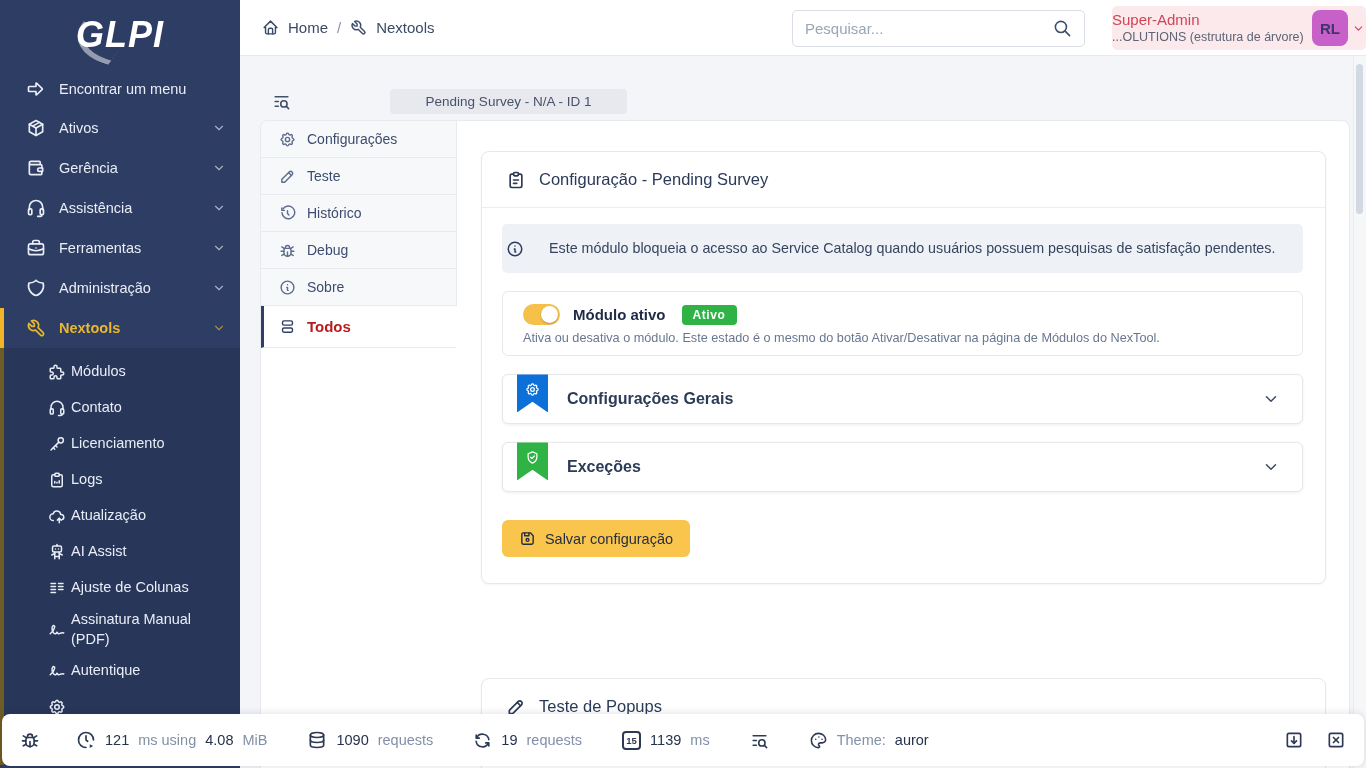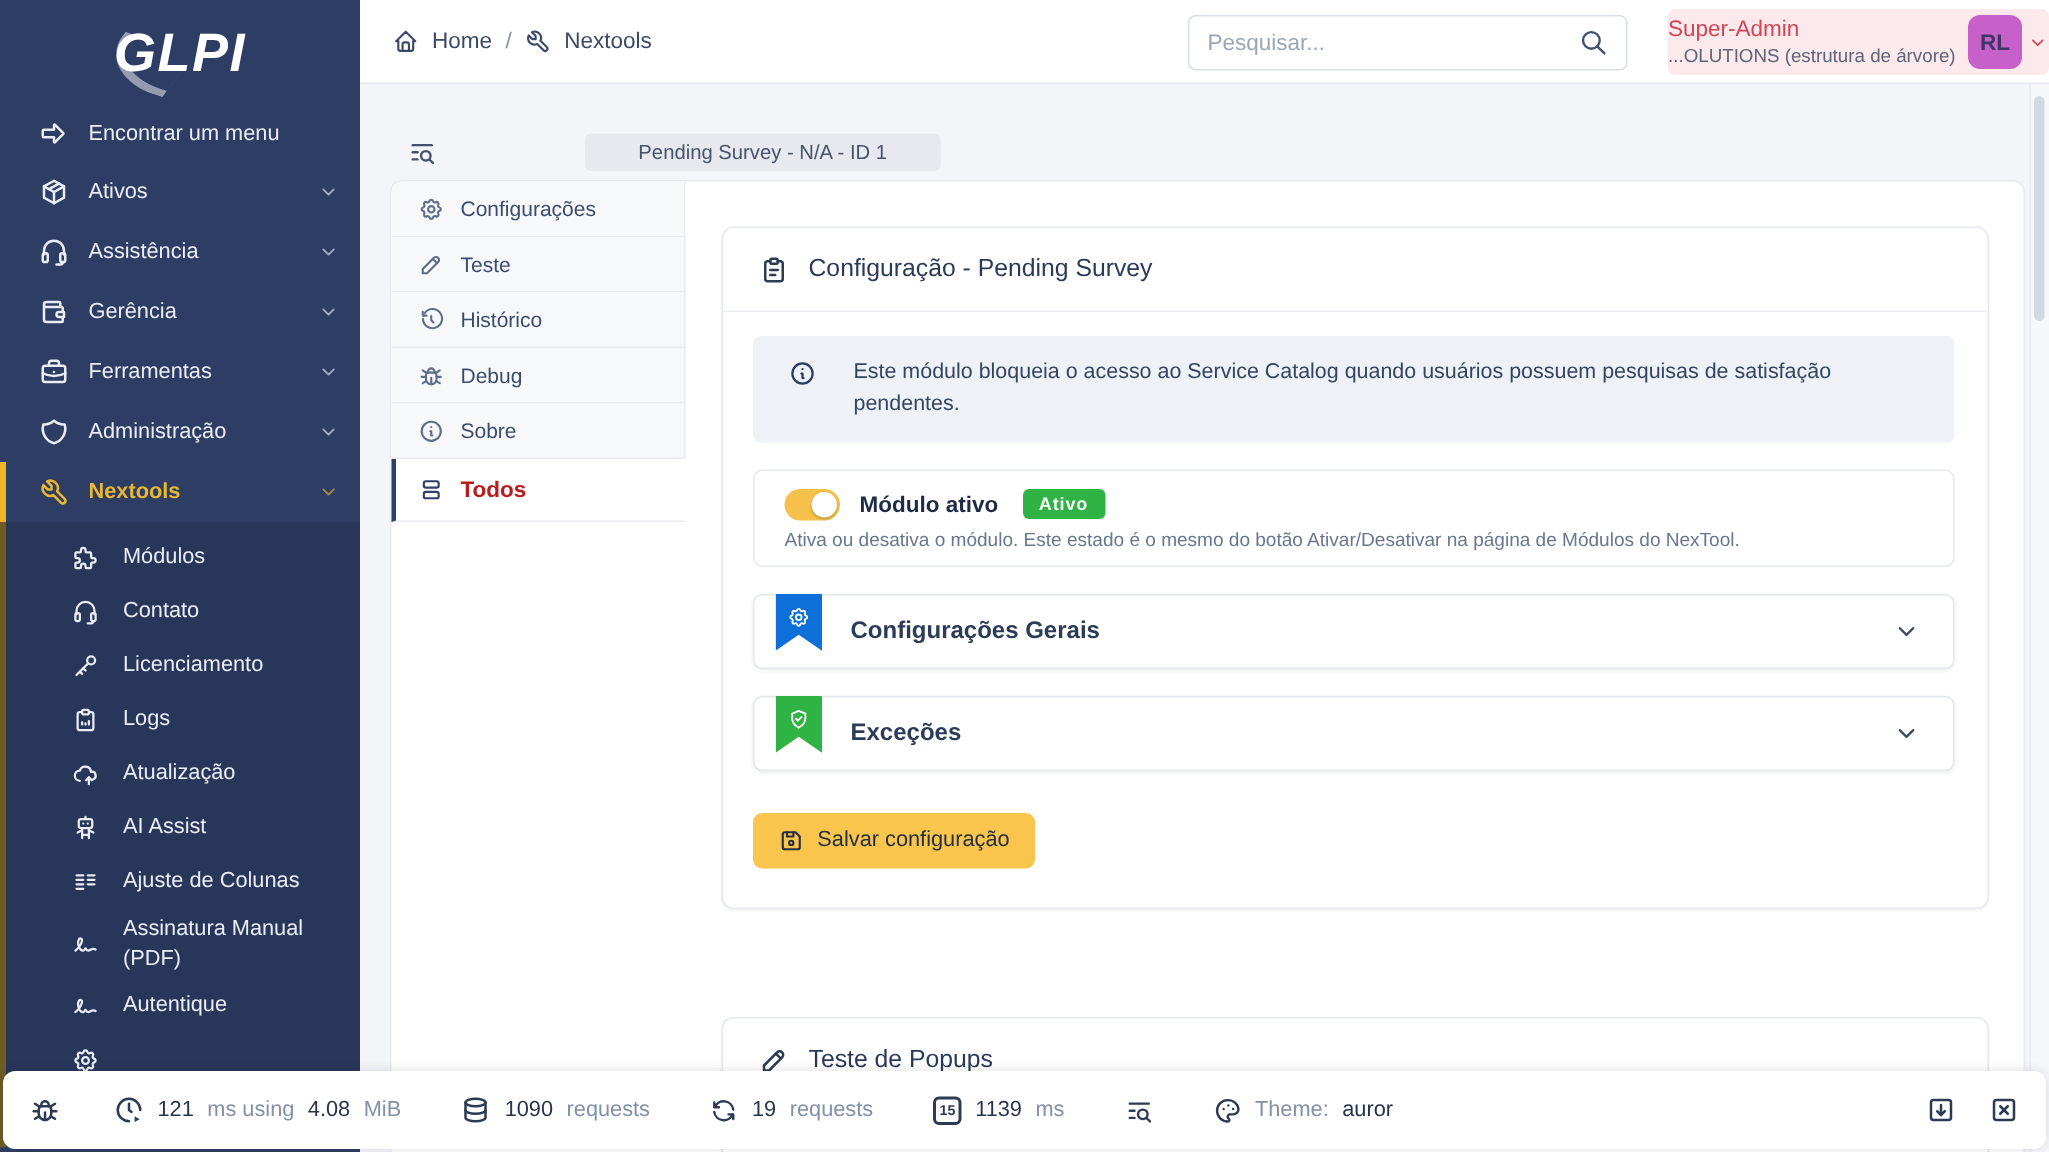--- a/index.html
+++ b/index.html
@@ -11,21 +11,21 @@
   
   .sidebar { position:absolute; left:0; top:0; width:240px; height:768px; background:#2e3d63; z-index:10; color:#e9edf5; }
   .logo { height:70px; display:flex; align-items:center; justify-content:center; position:relative; }
   .logo-text { font-size:36px; font-weight:bold; font-style:italic; color:#fff; letter-spacing:1px; position:relative; z-index:2;}
   .logo-swoosh { position:absolute; left:72px; top:26px; width:48px; height:34px; border-left:5px solid #a7adbd; border-bottom:5px solid #a7adbd; border-radius:0 0 0 90%; transform:rotate(18deg) skewX(-18deg); opacity:.85; z-index:1;}
   .find-menu { display:flex; align-items:center; gap:13px; padding:9px 14px 9px 26px; font-size:14.5px; cursor:pointer;}
   .s-item { display:flex; align-items:center; gap:13px; height:40px; padding:0 14px 0 26px; font-size:14.5px; cursor:pointer; position:relative;}
   .s-item .chev { margin-left:auto; opacity:.65; }
   .s-item.active { border-left:4px solid #f0b429; padding-left:22px; color:#e9b731; font-weight:bold; }
   .submenu { background:#28365a; border-left:4px solid #6f5b24; padding:6px 0 40px 0; }
-  .sub-item { display:flex; align-items:center; gap:16px; min-height:36px; padding:4px 27px 4px 44px; font-size:14.5px; cursor:pointer; line-height:1.35;}
+  .sub-item { display:flex; align-items:center; gap:5px; min-height:36px; padding:4px 27px 4px 44px; font-size:14.5px; cursor:pointer; line-height:1.35;}
   .sub-item .s-label{ max-width:130px; }
 
   
   .topbar { position:absolute; left:240px; top:0; right:0; height:56px; background:#fff; border-bottom:1px solid #e8eaef; display:flex; align-items:center; z-index:20;}
   .crumbs { display:flex; align-items:center; gap:9px; padding-left:22px; color:#3b4a68; font-size:15px;}
   .crumb-sep { color:#8a94a6; }
   .searchbox { position:absolute; left:552px; top:10px; width:293px; height:37px; border:1px solid #d8dde6; border-radius:5px; background:#fff; display:flex; align-items:center; padding:0 12px;}
   .searchbox input { border:none; outline:none; flex:1; font-size:15px; color:#3b4a68; font-family:inherit; background:transparent;}
   .searchbox input::placeholder { color:#9aa5b5; }
   .searchbox .ic { color:#3f4f70; cursor:pointer;}
@@ -49,21 +49,21 @@
   .vtab .ic { color:#5d6d8d; }
   .vtab.active { background:#fff; height:42px; font-weight:bold; font-size:15px; color:#b91c1c; border-left:3px solid #2f3f66; padding-left:15px; border-right:1px solid transparent;}
   .vtab.active .ic { color:#2f3f66;}
 
   
   .card { position:absolute; left:220px; width:845px; background:#fff; border:1px solid #e5e8ed; border-radius:8px; box-shadow:0 1px 2px rgba(25,35,60,.05);}
   .card-head { height:56px; display:flex; align-items:center; gap:13px; padding:0 24px; border-bottom:1px solid #eceef1; color:#2b3a55;}
   .card-title { font-size:16.5px; font-weight:500; color:#2a3a58;}
   .card-body { padding:16px 22px 26px 20px; }
 
-  .alert-info { background:#eef2f7; border-radius:5px; padding:14px 24px; display:flex; gap:25px; color:#36445f; font-size:14.3px; line-height:1.5;}
+  .alert-info { background:#eef2f7; border-radius:5px; padding:14px 4px; display:flex; gap:25px; color:#36445f; font-size:14.3px; line-height:1.5;}
   .alert-info .ic { color:#2c3e60; margin-top:2px;}
   .alert-text { max-width:730px; }
 
   .module-box { margin-top:18px; border:1px solid #e5e8ed; border-radius:6px; padding:12px 20px 10px 20px; }
   .module-row { display:flex; align-items:center; }
   .toggle { width:37px; height:21px; border-radius:11px; background:#f6c14b; position:relative; cursor:pointer; flex:none;}
   .toggle .knob { position:absolute; right:2px; top:2px; width:17px; height:17px; border-radius:50%; background:#fff; box-shadow:0 1px 2px rgba(0,0,0,.25);}
   .module-label { margin-left:13px; font-size:15px; font-weight:bold; color:#1e2b47;}
   .badge-green { margin-left:16px; background:#2eb344; color:#fff; font-size:12px; font-weight:bold; letter-spacing:.6px; padding:3px 11px; border-radius:4px;}
   .module-desc { margin-top:6px; font-size:12.7px; color:#68778f; }
@@ -117,36 +117,36 @@
           <path d="M12 12l-8-4.5"></path>
           <path d="M16 5.25l-8 4.5"></path>
         </svg>
       <span class="s-label">Ativos</span>
       <svg class="ic chev" width="14" height="14" viewBox="0 0 24 24">
           <path d="M6 9l6 6l6-6"></path>
         </svg>
     </div>
     <div class="s-item">
       <svg class="ic" width="20" height="20" viewBox="0 0 24 24">
+          <path d="M17 8v-3a1 1 0 0 0-1-1h-10a2 2 0 0 0 0 4h12a1 1 0 0 1 1 1v3m0 4v3a1 1 0 0 1-1 1h-12a2 2 0 0 1-2-2v-12"></path>
+          <path d="M20 12v4h-4a2 2 0 0 1 0-4h4"></path>
+        </svg>
+      <span class="s-label">Gerência</span>
+      <svg class="ic chev" width="14" height="14" viewBox="0 0 24 24">
+          <path d="M6 9l6 6l6-6"></path>
+        </svg>
+    </div>
+    <div class="s-item">
+      <svg class="ic" width="20" height="20" viewBox="0 0 24 24">
           <path d="M4 14v-3a8 8 0 0 1 16 0v3"></path>
           <rect x="3" y="13" width="4" height="7" rx="1.5"></rect>
           <rect x="17" y="13" width="4" height="7" rx="1.5"></rect>
           <path d="M19 20a2 2 0 0 1-2 2h-3"></path>
         </svg>
       <span class="s-label">Assistência</span>
-      <svg class="ic chev" width="14" height="14" viewBox="0 0 24 24">
-          <path d="M6 9l6 6l6-6"></path>
-        </svg>
-    </div>
-    <div class="s-item">
-      <svg class="ic" width="20" height="20" viewBox="0 0 24 24">
-          <path d="M17 8v-3a1 1 0 0 0-1-1h-10a2 2 0 0 0 0 4h12a1 1 0 0 1 1 1v3m0 4v3a1 1 0 0 1-1 1h-12a2 2 0 0 1-2-2v-12"></path>
-          <path d="M20 12v4h-4a2 2 0 0 1 0-4h4"></path>
-        </svg>
-      <span class="s-label">Gerência</span>
       <svg class="ic chev" width="14" height="14" viewBox="0 0 24 24">
           <path d="M6 9l6 6l6-6"></path>
         </svg>
     </div>
     <div class="s-item">
       <svg class="ic" width="20" height="20" viewBox="0 0 24 24">
           <rect x="3" y="7" width="18" height="13" rx="2"></rect>
           <path d="M8 7v-2a2 2 0 0 1 2-2h4a2 2 0 0 1 2 2v2"></path>
           <path d="M12 12v.01"></path>
           <path d="M3 13a20 20 0 0 0 18 0"></path>

